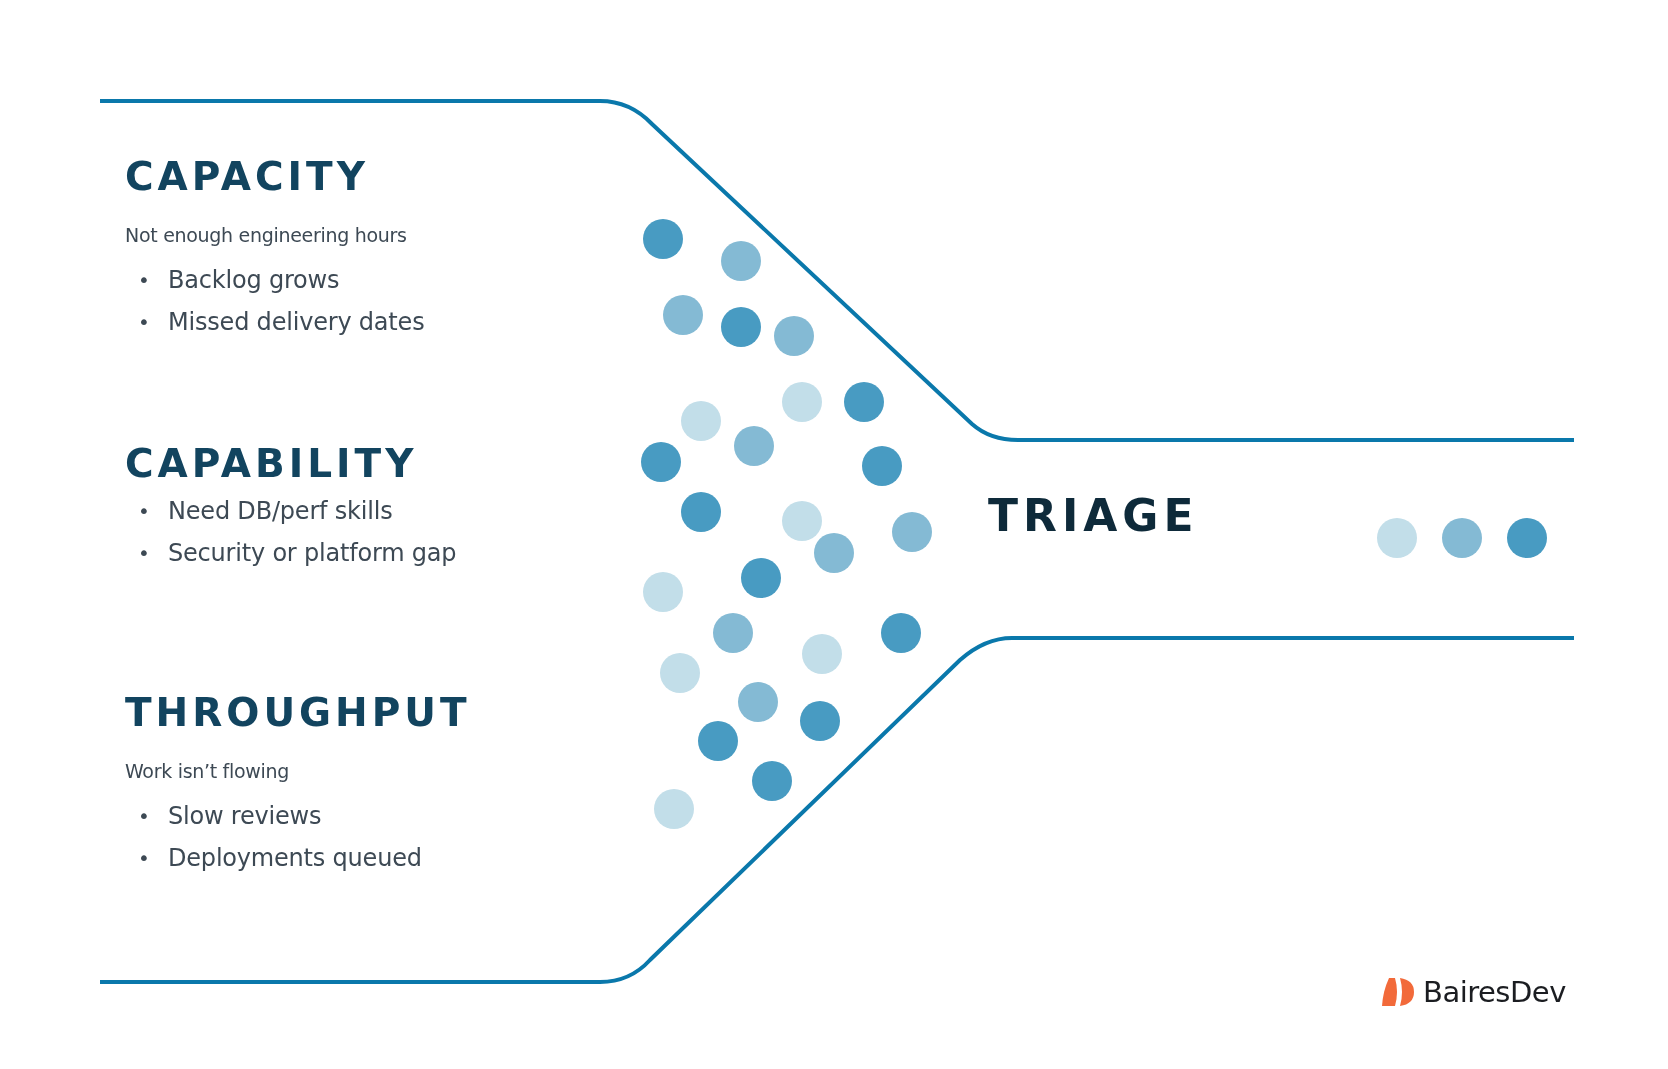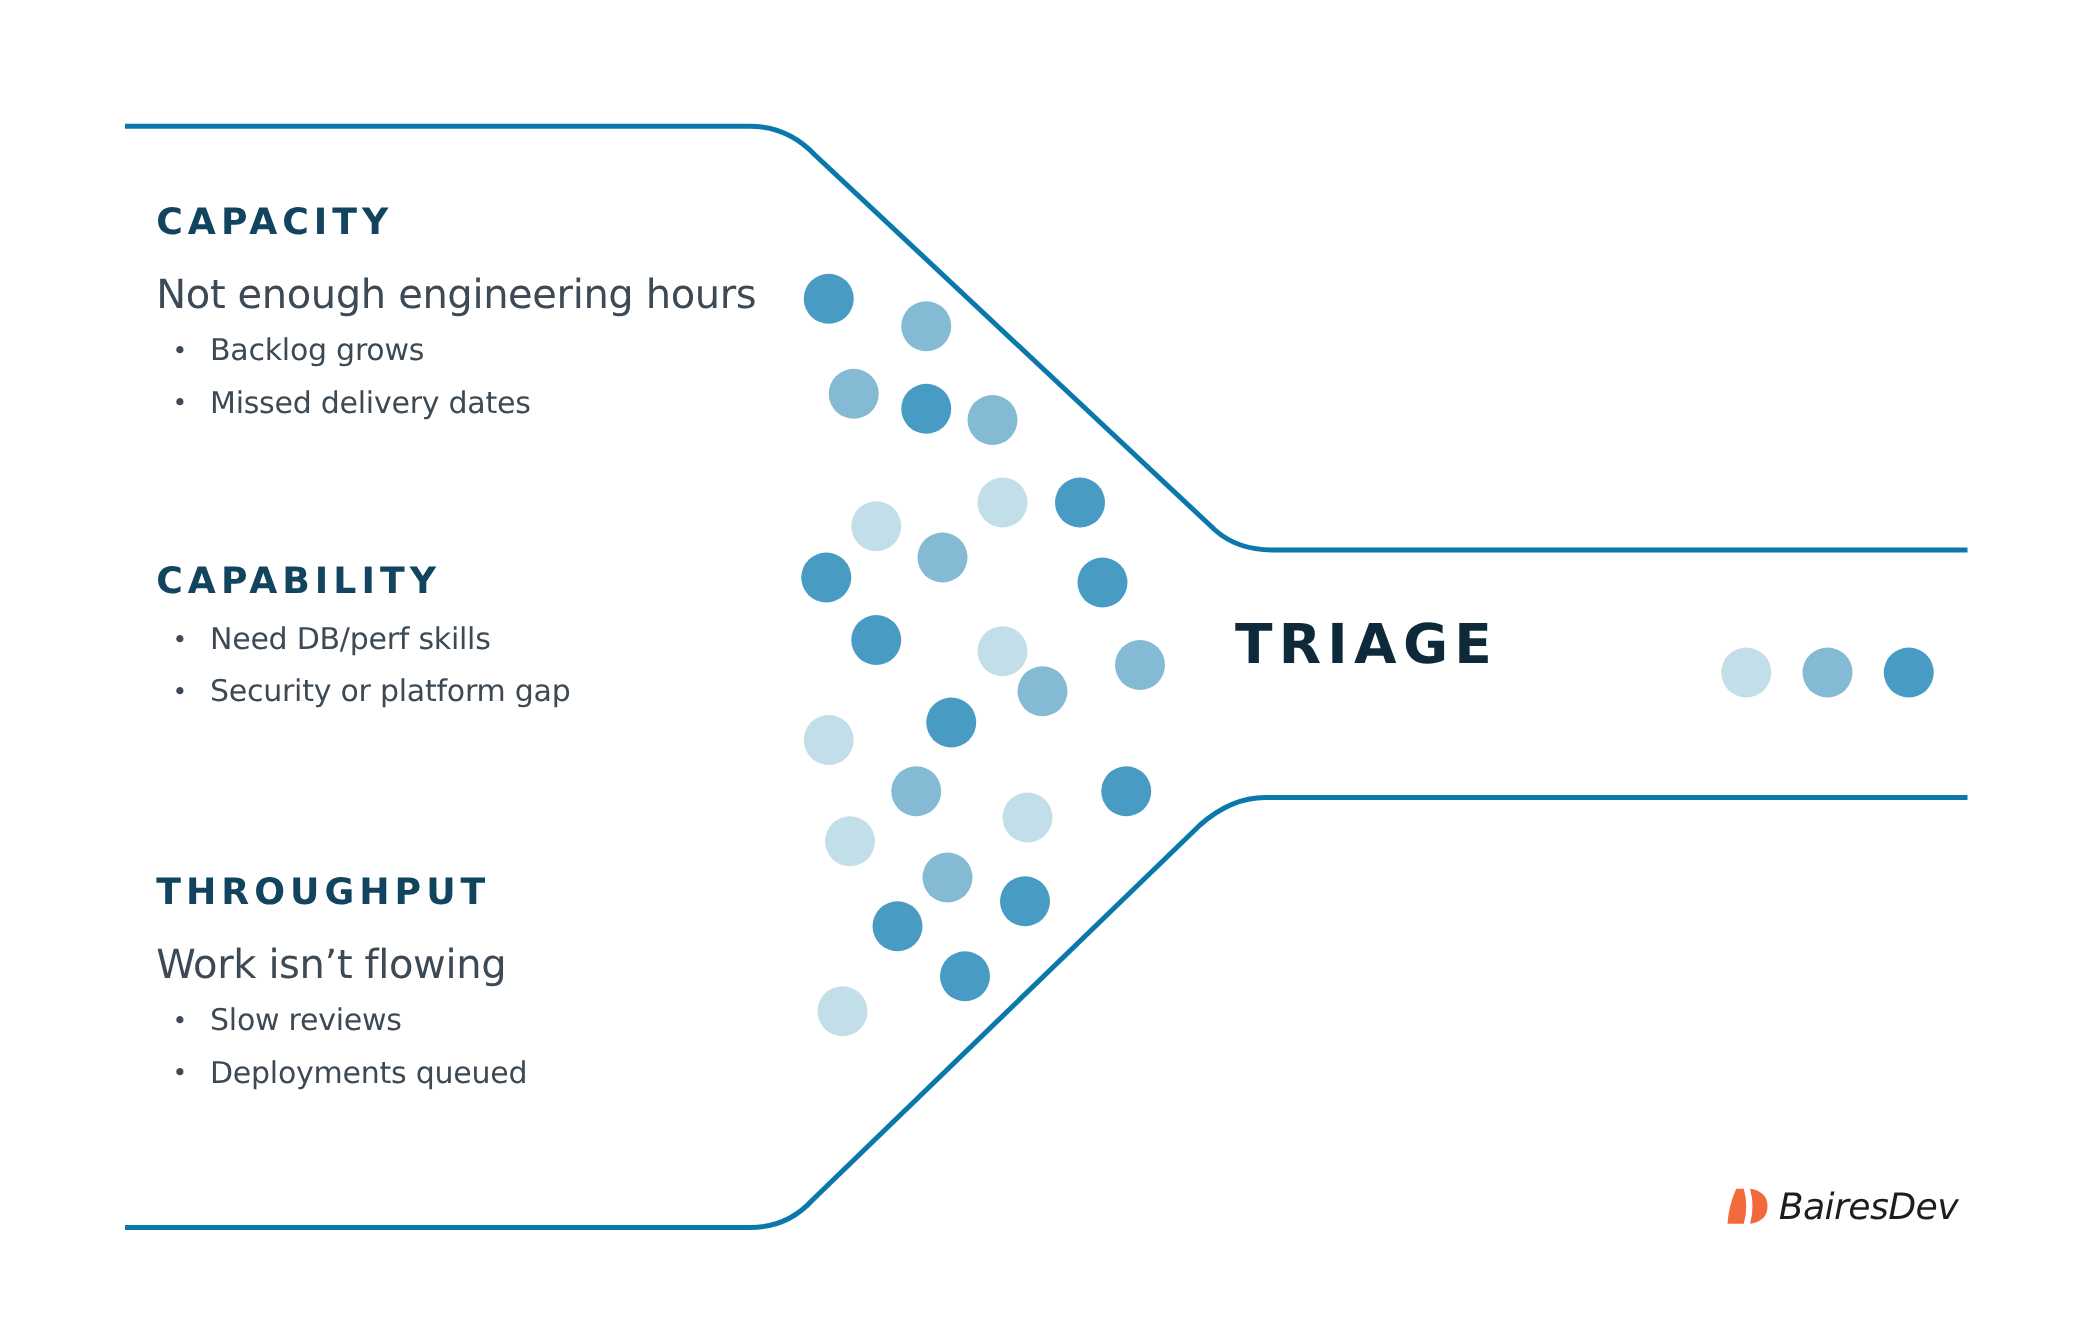--- a/index.html
+++ b/index.html
@@ -2,30 +2,30 @@
 <html><head>
 <meta charset="utf-8">
 <style>
   html, body { margin: 0; padding: 0; background: #ffffff; }
   body { width: 1668px; height: 1069px; position: relative; overflow: hidden;
          font-family: "DejaVu Sans", sans-serif; }
   #stage { position: absolute; left: 0; top: 0; width: 1668px; height: 1069px; }
   svg.funnel { position: absolute; left: 0; top: 0; }
   .section { position: absolute; left: 125px; }
   .section h2 { margin: 0; font-family: "DejaVu Sans", sans-serif; font-weight: bold;
-                font-size: 29px; letter-spacing: 4px; color: #12445f; line-height: 40px; }
-  .section .sub { margin-top: 20px; font-size: 32px; color: #3d4954; line-height: 36px;
+                font-size: 39px; letter-spacing: 4px; color: #12445f; line-height: 40px; }
+  .section .sub { margin-top: 20px; font-size: 19px; color: #3d4954; line-height: 36px;
                   letter-spacing: -0.3px; }
   .section ul { list-style: none; margin: 6px 0 0 0; padding: 0; }
   .section li { position: relative; padding-left: 43px; font-size: 24px; color: #3d4954;
                 line-height: 42px; letter-spacing: -0.2px; }
   .section li .bullet { position: absolute; left: 13px; top: 0; font-size: 20px; }
   .title { position: absolute; left: 988px; top: 488px; font-weight: bold;
            font-size: 44px; letter-spacing: 5px; color: #0e2a3a; line-height: 56px; }
-  .logo { position: absolute; left: 1381px; top: 948px; display: flex; align-items: center; font-style: italic; }
+  .logo { position: absolute; left: 1381px; top: 975px; display: flex; align-items: center; }
   .logo .name { font-family: "DejaVu Sans", sans-serif; font-size: 29px; color: #1b1d21;
                 margin-left: 8px; letter-spacing: -0.5px; font-weight: 500; }
 </style>
 </head>
 <body>
 
 <div id="stage">
 
   <svg class="funnel" width="1668" height="1069" viewBox="0 0 1668 1069">
     <path d="M100 101 L600 101 Q630 101 652 124 L972 424 Q990 440 1018 440 L1574 440" fill="none" stroke="#0a78ab" stroke-width="4"></path>

